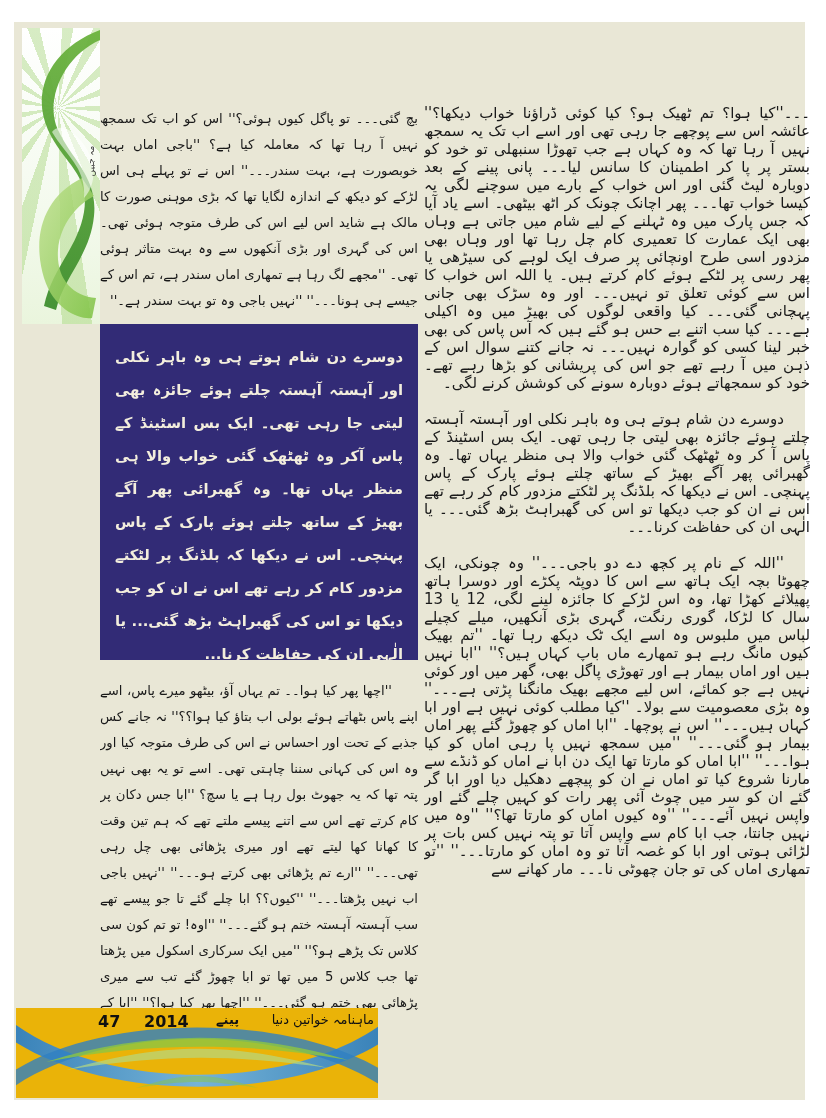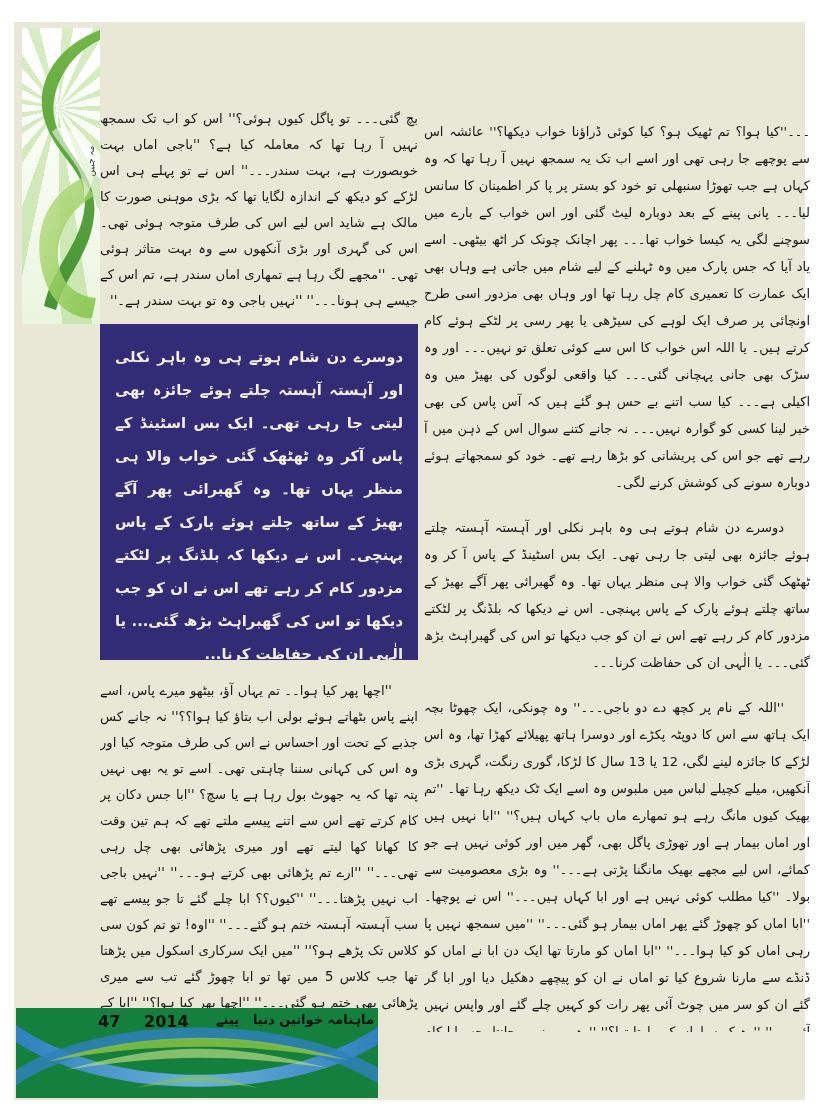--- a/index.html
+++ b/index.html
@@ -26,39 +26,39 @@
     position:absolute;left:24px;top:128px;width:90px;text-align:center;
     transform:rotate(-90deg);transform-origin:center;
     font-size:9px;color:#3a3a3a;direction:rtl;
   }
   
   .col{
     position:absolute;direction:rtl;text-align:justify;color:#191919;
     overflow:hidden;
   }
   .col p{margin:18px 0 1px 0;}
-  .col-right{left:424px;top:100px;width:386px;height:932px;
-    font-size:13px;line-height:27px;}
+  .col-right{left:424px;top:86px;width:386px;height:932px;
+    font-size:15px;line-height:18px;}
   .col-left{left:100px;top:88px;width:318px;height:928px;
     font-size:13.2px;line-height:26px;}
   .indent{text-indent:26px;}
   .pullquote{
     background:#322b76;color:#f3eedd;
     margin:10px 0 10px 0;padding:16px 15px;
     font-size:14.8px;font-weight:bold;line-height:33px;
     text-align:justify;max-height:304px;overflow:hidden;
   }
   
   .footer-panel{
     position:absolute;left:16px;top:1008px;width:362px;height:90px;
-    background:#15803d;overflow:hidden;
+    background:#eab308;overflow:hidden;
   }
   .footer-panel svg{position:absolute;left:0;top:0;}
   .footer-item{position:absolute;top:4px;color:#111;white-space:nowrap;}
-  .footer-mag{right:4px;font-size:13px;font-weight:bold;direction:rtl;}
+  .footer-mag{right:4px;font-size:13px;font-weight:normal;direction:rtl;}
   .footer-month{left:200px;font-size:13px;font-weight:bold;direction:rtl;}
   .footer-year{left:128px;font-size:16px;font-weight:bold;font-family:"DejaVu Sans",sans-serif;}
   .footer-page{left:82px;font-size:16px;font-weight:bold;font-family:"DejaVu Sans",sans-serif;}
 </style>
 </head>
 <body>
 
 <div class="page">
   <div class="paper"></div>
 

